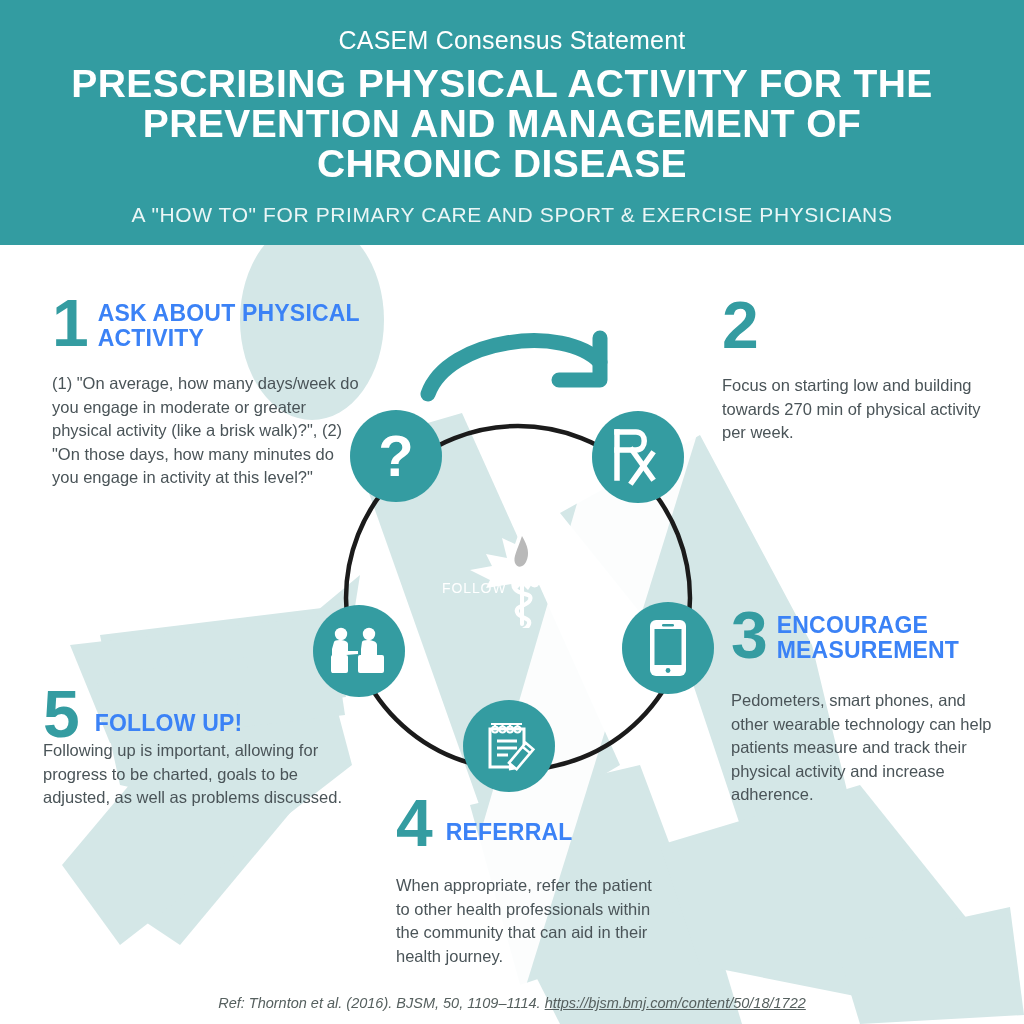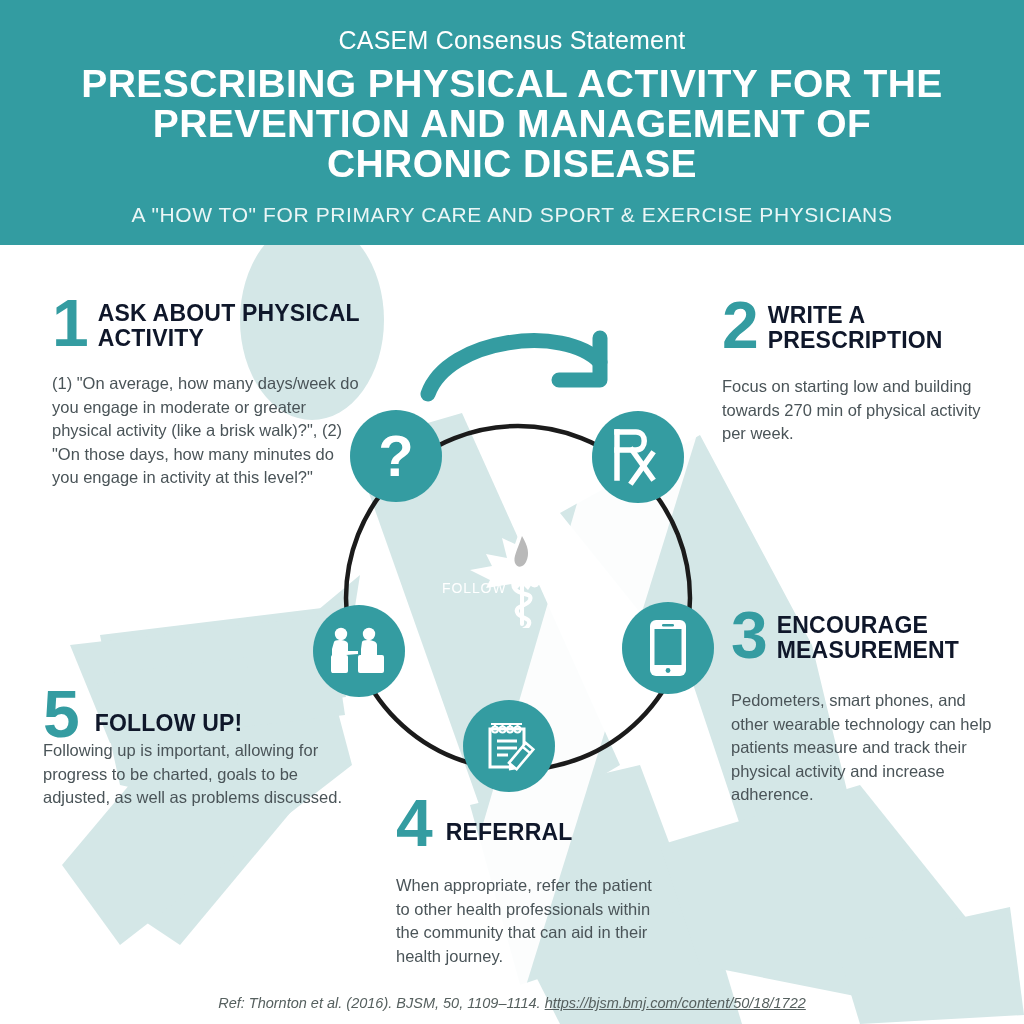--- a/index.html
+++ b/index.html
@@ -16,21 +16,21 @@
   .header{
     position:absolute;left:0;top:0;width:1024px;height:245px;
     background:#339ca1;
     z-index:5;
   }
   .hdr-kicker{
     position:absolute;left:0;top:26px;width:1024px;text-align:center;
     color:#ffffff;font-size:25px;letter-spacing:.2px;font-weight:400;
   }
   .hdr-title{
-    position:absolute;left:62px;top:64px;width:900px;text-align:center;
+    position:absolute;left:52px;top:64px;width:900px;text-align:center;
     color:#ffffff;font-size:39px;line-height:40px;font-weight:700;
     letter-spacing:.4px;text-transform:uppercase;
   }
   .hdr-sub{
     position:absolute;left:0;top:203px;width:1024px;text-align:center;
     color:#eaf6f6;font-size:21px;font-weight:500;letter-spacing:.6px;
     text-transform:uppercase;
   }
 
   
@@ -57,21 +57,21 @@
   .top-arrow{position:absolute;left:414px;top:318px;width:220px;height:90px;z-index:4;}
 
   
   .step{position:absolute;z-index:6;}
   .step-head{display:flex;align-items:flex-start;}
   .num{
     color:#349ca1;font-size:66px;font-weight:700;line-height:54px;
     font-family:"Liberation Sans", sans-serif;margin-right:9px;
   }
   .step-title{
-    color:#0f172a;font-size:23px;font-weight:700;line-height:25px;
+    color:#3b82f6;font-size:23px;font-weight:700;line-height:25px;
     text-transform:uppercase;letter-spacing:.2px;padding-top:5px;
   }
   .step-body{
     color:#4a5458;font-size:16.5px;line-height:23.5px;font-weight:400;
   }
 
   #step1{left:52px;top:296px;width:310px;}
   #step1 .step-body{margin-top:21px;}
 
   #step2{left:722px;top:298px;width:270px;}
@@ -259,21 +259,20 @@
     <div class="step-head">
       <div class="num">1</div>
       <div class="step-title">ASK ABOUT PHYSICAL ACTIVITY</div>
     </div>
     <div class="step-body">(1) "On average, how many days/week do you engage in moderate or greater physical activity (like a brisk walk)?", (2) "On those days, how many minutes do you engage in activity at this level?"</div>
   </div>
 
   <div class="step" id="step2">
     <div class="step-head">
       <div class="num">2</div>
-      <div class="step-title">WRITE A PRESCRIPTION</div>
     </div>
     <div class="step-body">Focus on starting low and building towards 270 min of physical activity per week.</div>
   </div>
 
   <div class="step" id="step3">
     <div class="step-head">
       <div class="num">3</div>
       <div class="step-title">ENCOURAGE MEASUREMENT</div>
     </div>
     <div class="step-body">Pedometers, smart phones, and other wearable technology can help patients measure and track their physical activity and increase adherence.</div>

